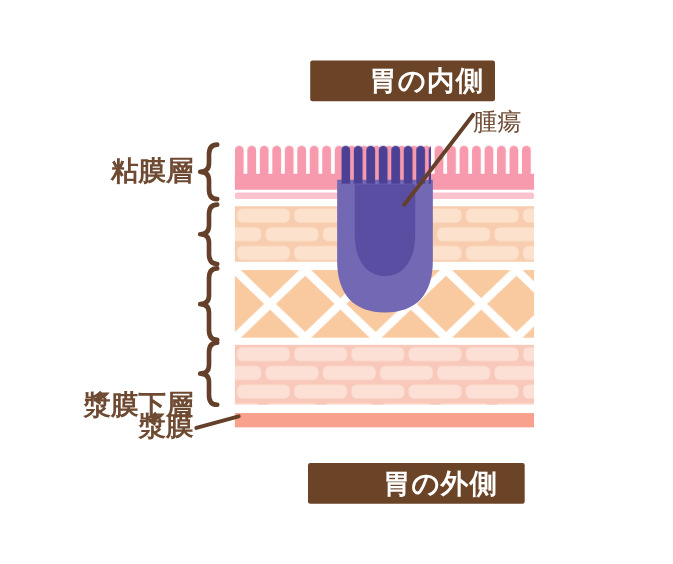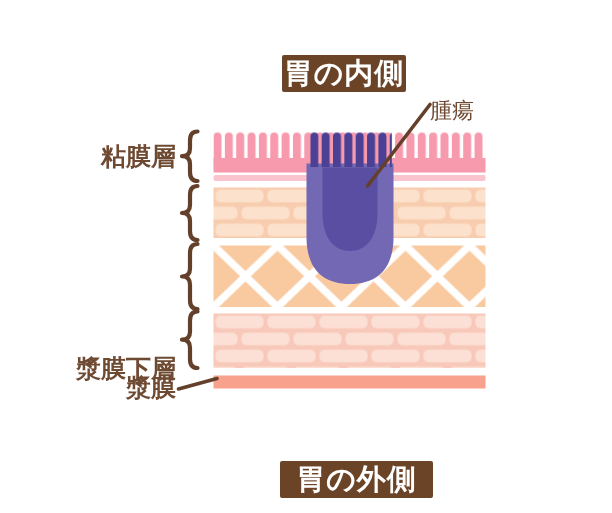--- a/index.html
+++ b/index.html
@@ -10,28 +10,29 @@
     overflow: hidden;
     font-family: "Liberation Sans", "DejaVu Sans", sans-serif;
   }
   .canvas { position: absolute; inset: 0; }
   svg.diagram { position: absolute; left: 0; top: 0; }
 
   .banner {
     position: absolute;
     background: var(--c-banner_bg);
     color: var(--c-banner_text);
-    font-size: 29px; font-weight: 700;
+    font-size: 25px; font-weight: 700;
     display: flex; align-items: center; justify-content: center;
     border-radius: 2px;
     letter-spacing: 1px;
     white-space: nowrap;
+    padding-left: 44px;
   }
   .banner-top    { left: 282px; top: 55px;  width: 124px; height: 37px; }
-  .banner-bottom { left: 280px; top: 421px; width: 153px; height: 37px; margin-top: 40px; }
+  .banner-bottom { left: 280px; top: 421px; width: 153px; height: 37px; }
 
   .layer-label {
     position: absolute;
     left: 30px; width: 146px;
     text-align: right;
     color: var(--c-label_text);
     font-size: 25px; line-height: 30px; font-weight: 700;
     white-space: nowrap;
   }
   .label-mucosa     { top: 141px; }

